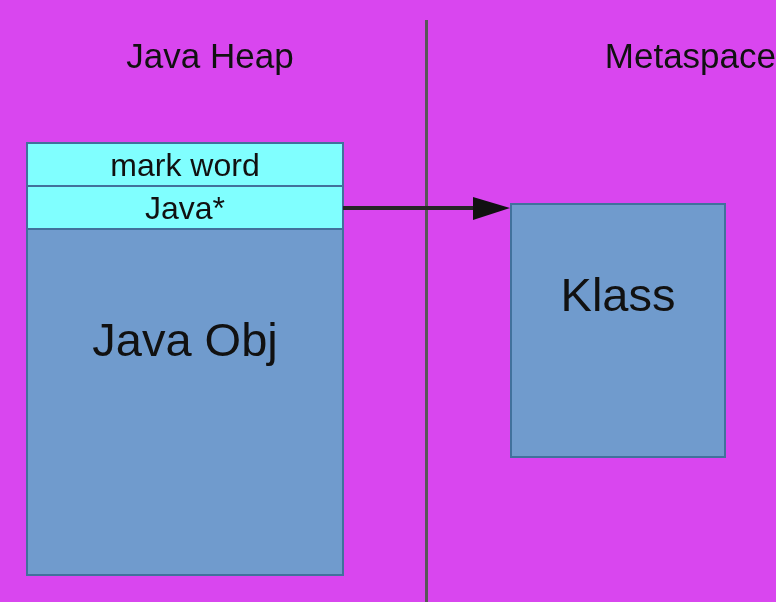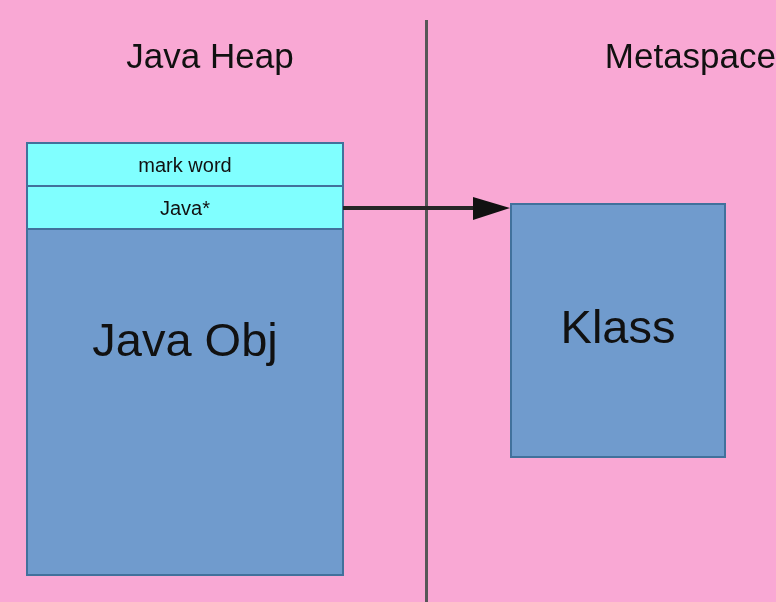--- a/index.html
+++ b/index.html
@@ -10,21 +10,21 @@
     width: 776px;
     height: 602px;
     background: #fdfdfd;
     font-family: "Liberation Sans", sans-serif;
     overflow: hidden;
   }
   #canvas {
     position: relative;
     width: 776px;
     height: 602px;
-    background: #f9a8d4;
+    background: #d946ef;
   }
 
   
   .region-title {
     position: absolute;
     font-size: 35px;
     line-height: 40px;
     color: #111111;
     white-space: nowrap;
     letter-spacing: 0px;
@@ -66,21 +66,21 @@
   .header-cell {
     box-sizing: border-box;
     width: 100%;
     height: 43px;
     background: #80ffff;
     border-bottom: 2px solid #41719c;
     display: flex;
     align-items: center;
     justify-content: center;
     color: #111111;
-    font-size: 20px;
+    font-size: 32px;
     line-height: 26px;
   }
   #obj-body {
     position: absolute;
     left: 0;
     top: 86px;
     right: 0;
     bottom: 0;
     display: flex;
     align-items: flex-start;
@@ -102,21 +102,21 @@
     width: 216px;
     height: 255px;
     box-sizing: border-box;
     border: 2px solid #41719c;
     background: #709bcd;
     display: flex;
     align-items: flex-start;
     justify-content: center;
   }
   #klass-label {
-    margin-top: 96px;
+    margin-top: 64px;
     font-size: 47px;
     line-height: 52px;
     color: #111111;
     white-space: nowrap;
   }
 
   
   #pointer-arrow {
     position: absolute;
     left: 343px;

